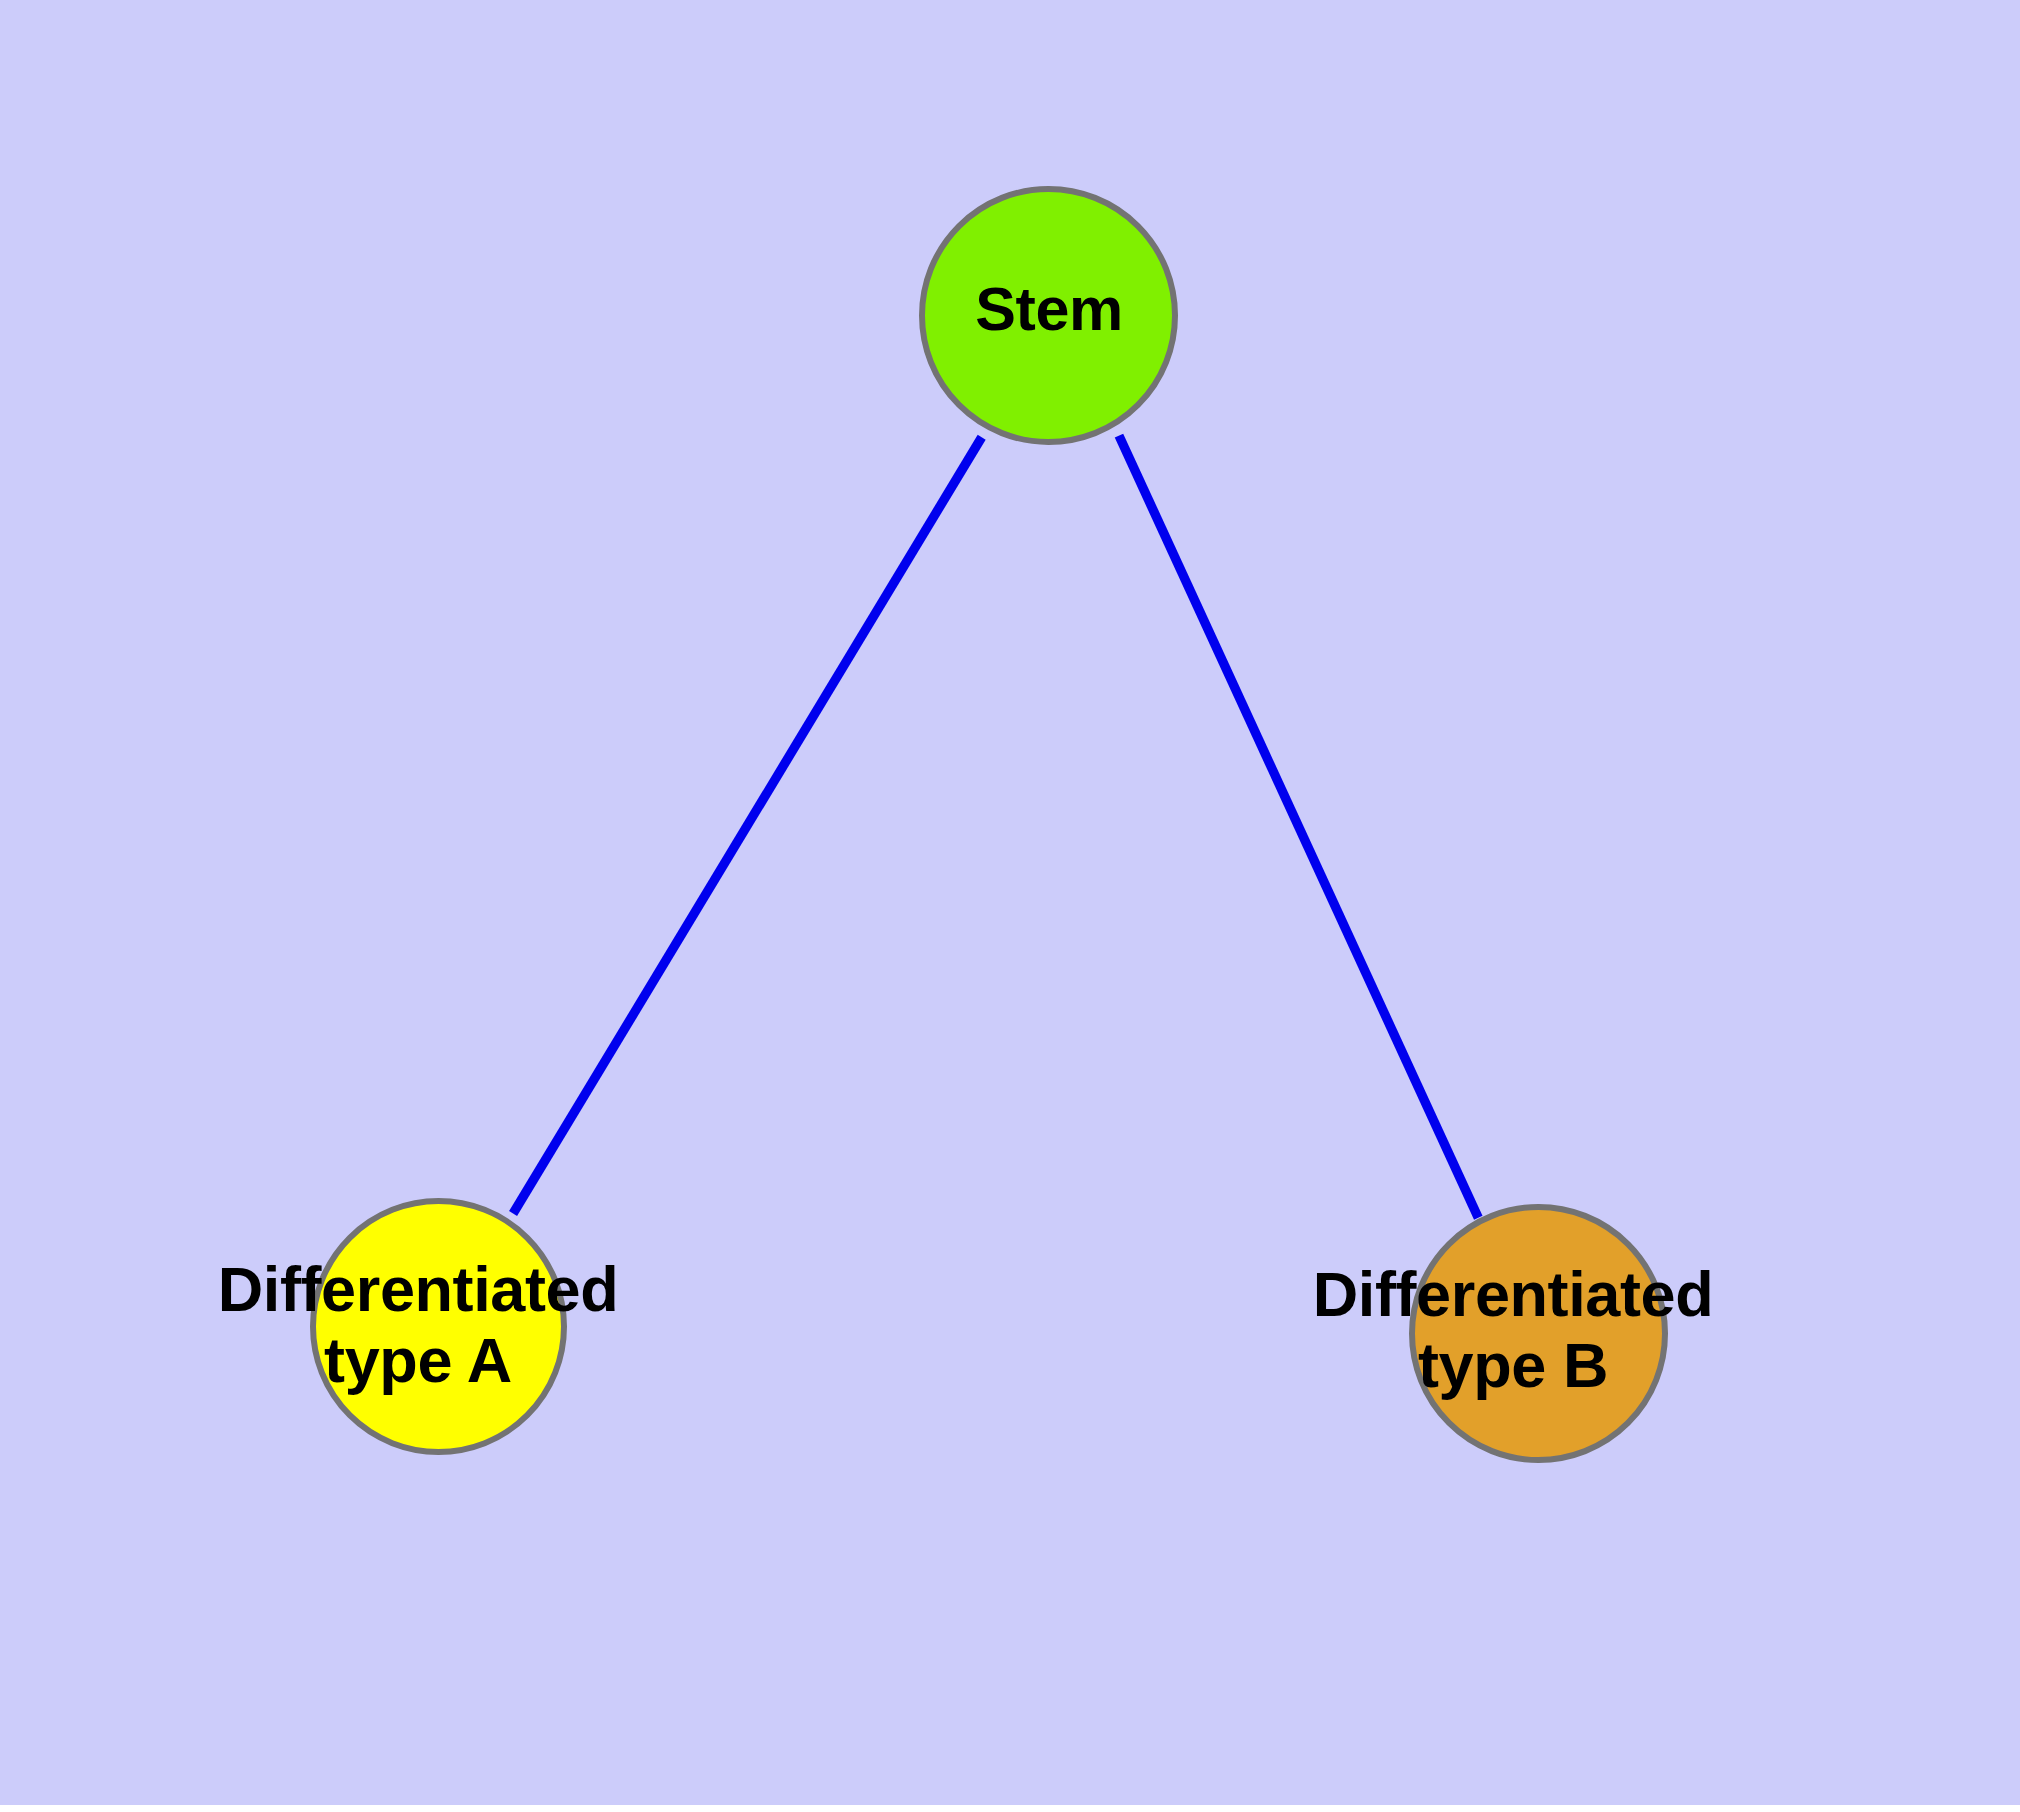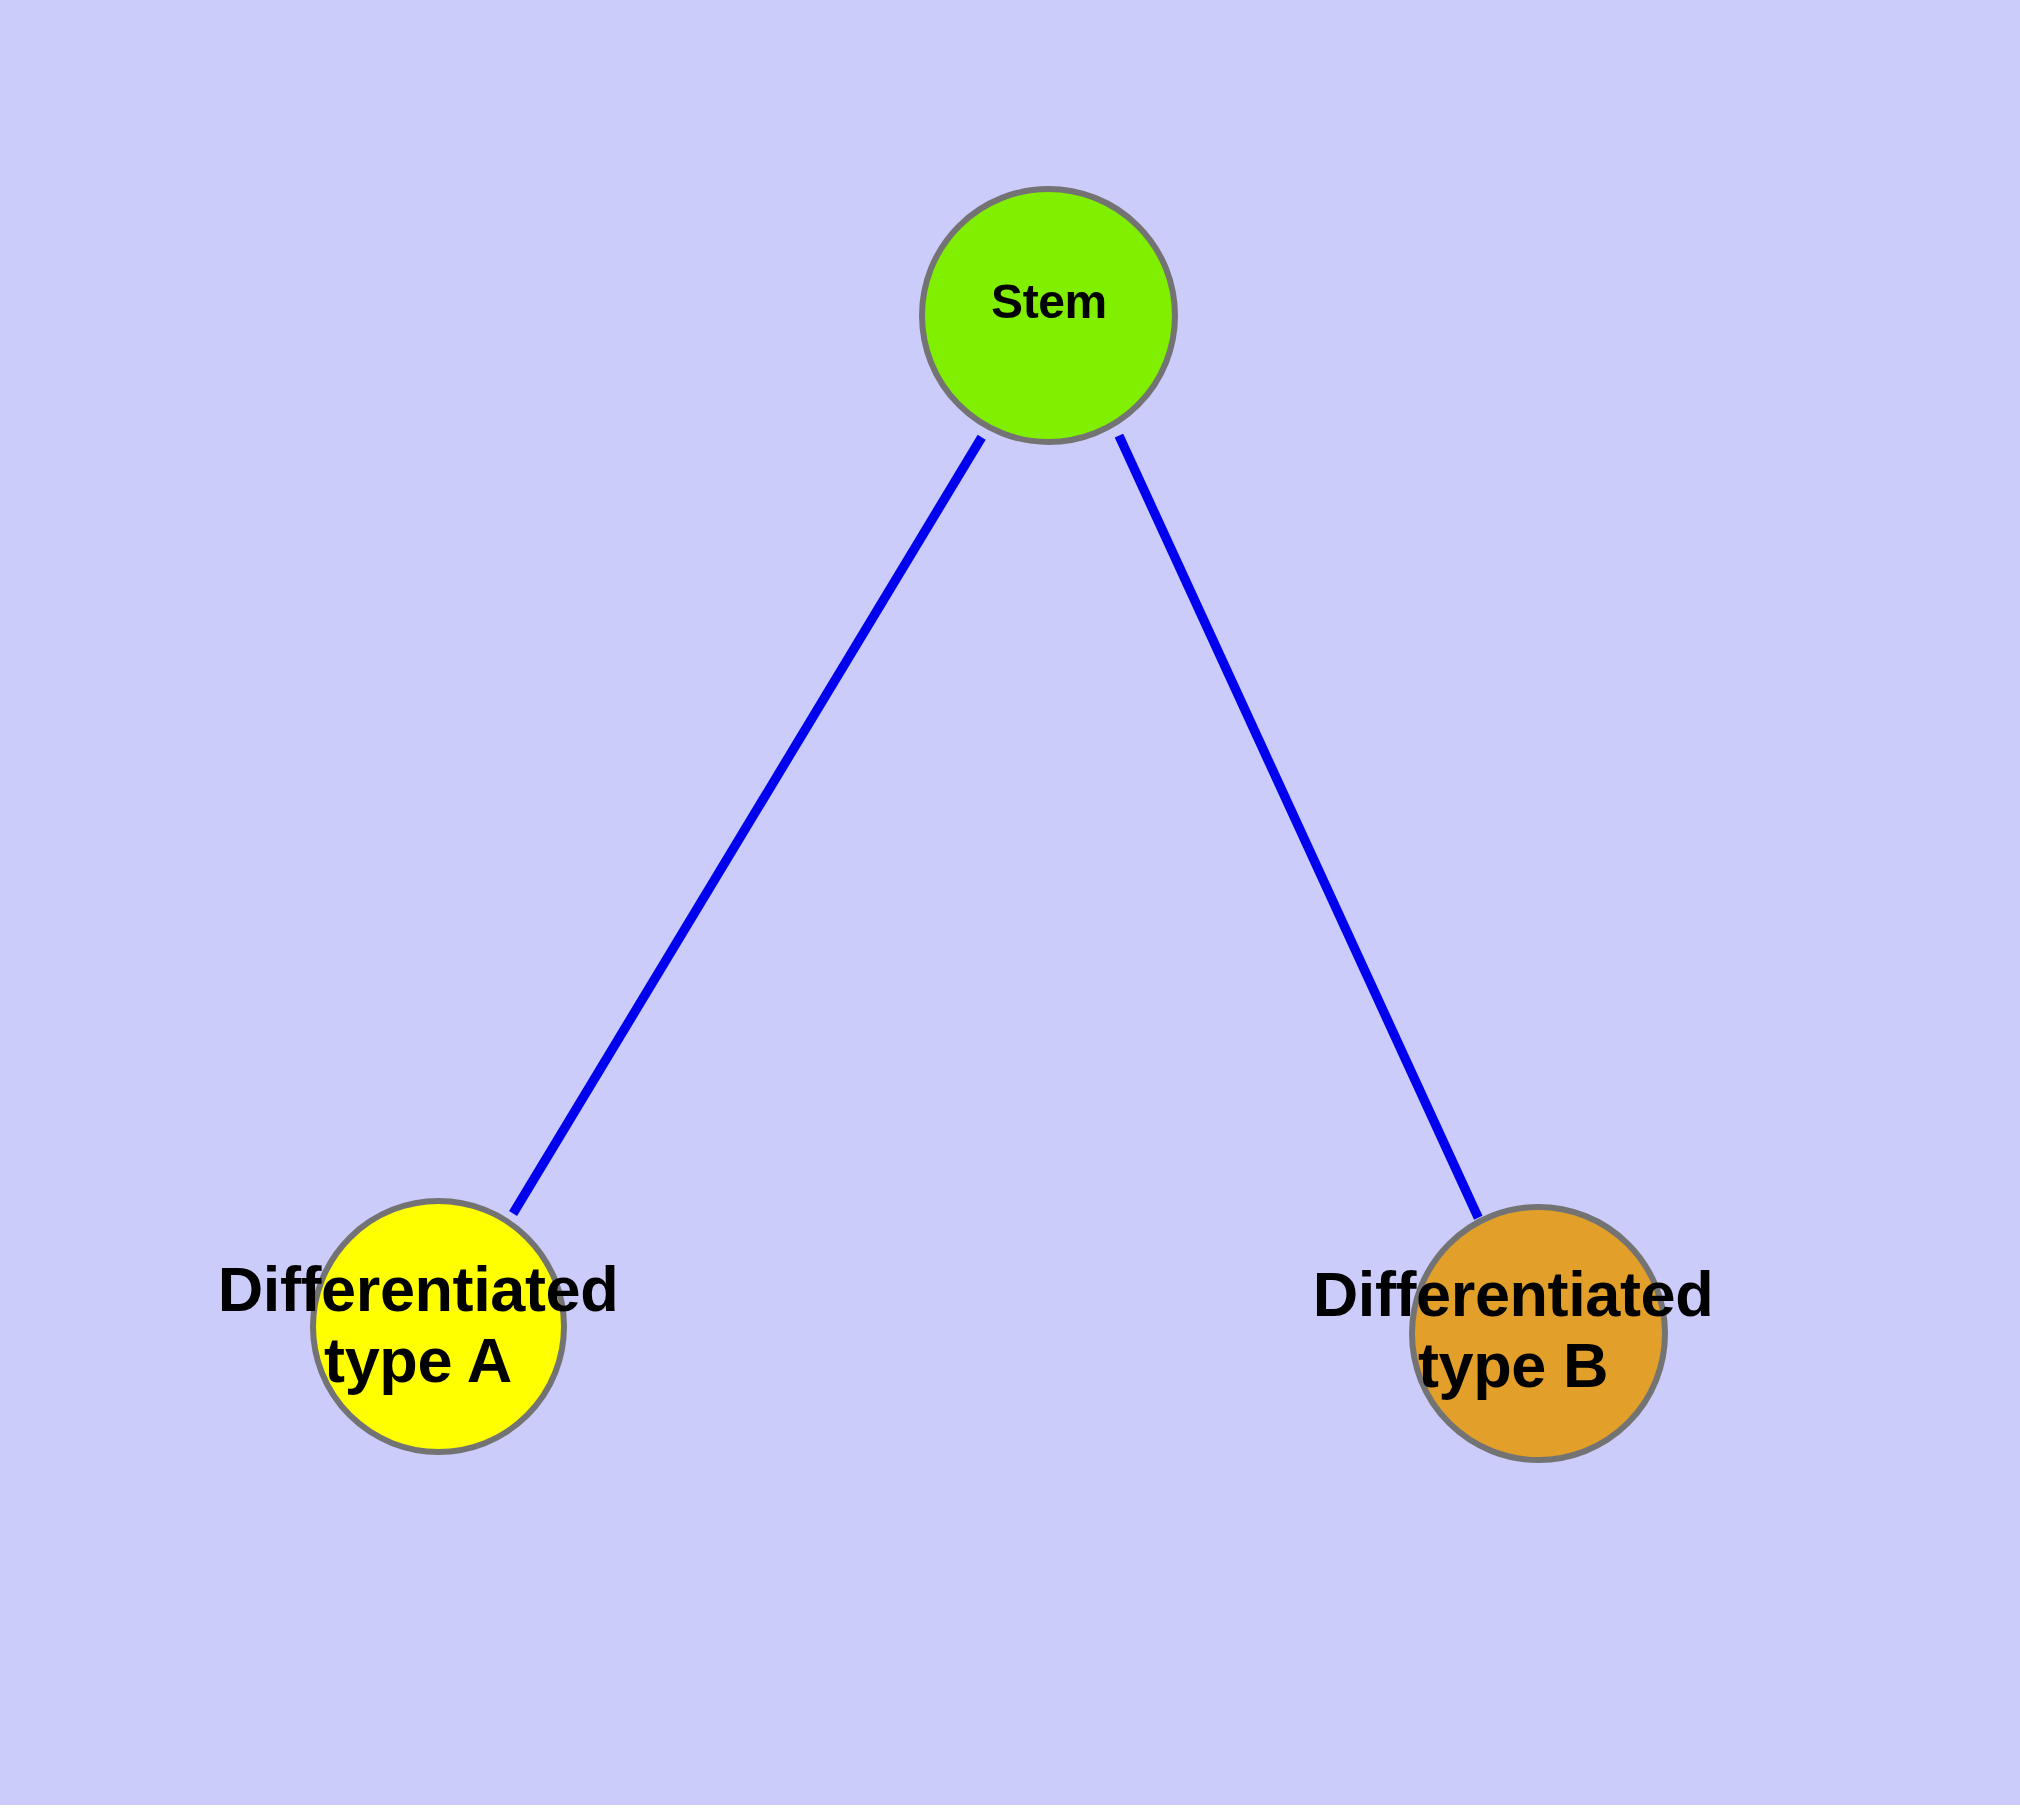--- a/index.html
+++ b/index.html
@@ -51,21 +51,21 @@
 <body>
 
 <div id="graph-canvas">
 
   <svg id="edge-layer" viewBox="0 0 2384 2130">
     <line x1="1158" y1="516" x2="605" y2="1432" stroke="#0000ee" stroke-width="11" stroke-linecap="butt"></line>
     <line x1="1320" y1="514" x2="1744" y2="1437" stroke="#0000ee" stroke-width="11" stroke-linecap="butt"></line>
   </svg>
 
   <div class="graph-node" style="left:919px; top:186px; width:259px; height:259px; background:#80f000;"></div>
-  <div class="node-label label-one-line" style="left:625px; top:275px; width:848px; font-size:48px;">Stem</div>
+  <div class="node-label label-one-line" style="left:625px; top:275px; width:848px; font-size:61px;">Stem</div>
 
   <div class="graph-node" style="left:310px; top:1198px; width:257px; height:257px; background:#ffff00;"></div>
   <div class="node-label label-two-line" style="left:-6px; top:1254px; width:848px; font-size:63px;">Differentiated
 type A</div>
 
   <div class="graph-node" style="left:1409px; top:1204px; width:259px; height:259px; background:#e2a02a;"></div>
   <div class="node-label label-two-line" style="left:1089px; top:1259px; width:848px; font-size:63px;">Differentiated
 type B</div>
 
 </div>

